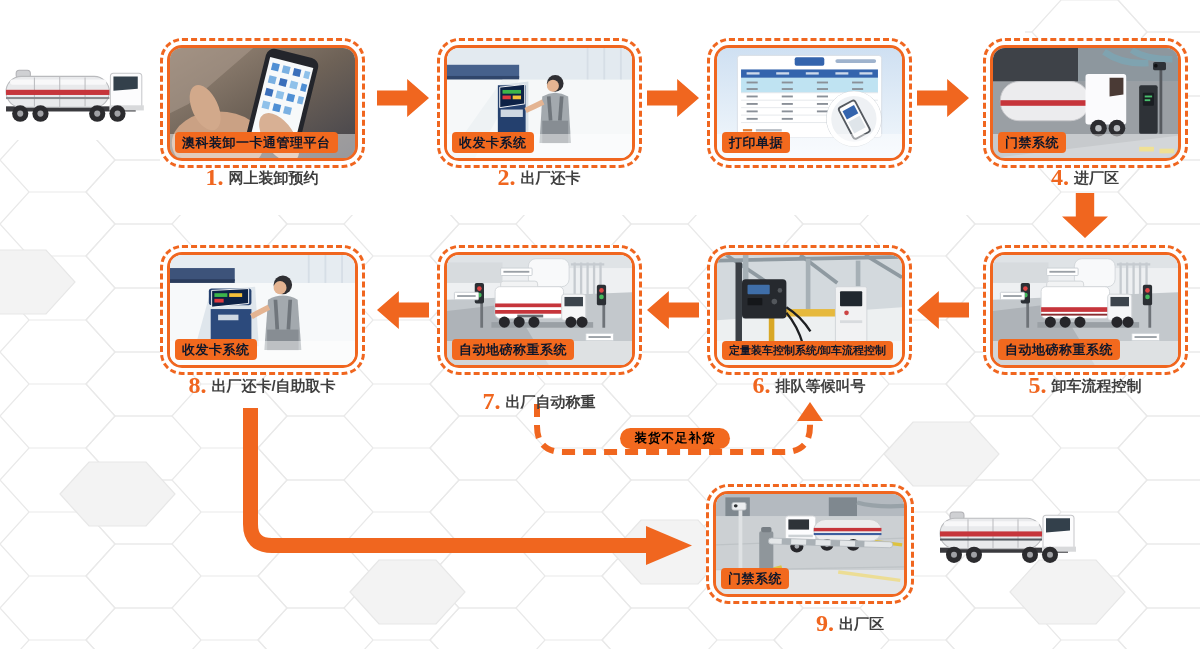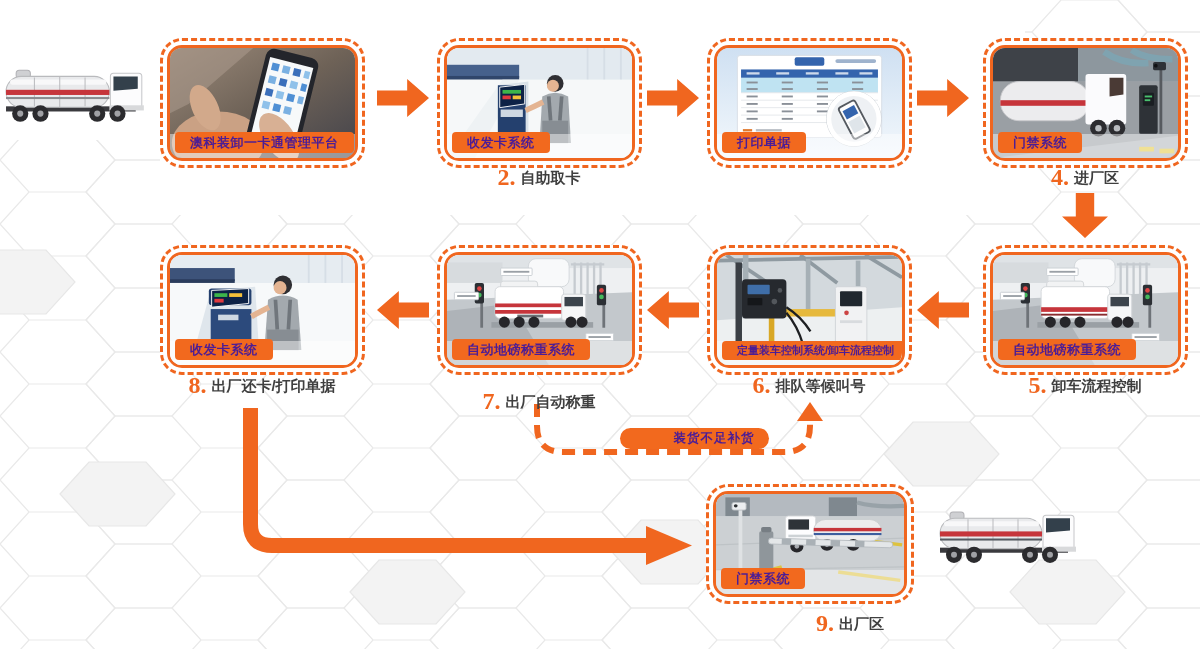--- a/index.html
+++ b/index.html
@@ -8,22 +8,22 @@
   svg{display:block;}
   .layer{position:absolute;left:0;top:0;width:1200px;height:649px;pointer-events:none;}
 
   
   .box{position:absolute;width:205px;height:130px;box-sizing:border-box;
        border:3px dashed #F0661F;border-radius:22px;padding:4px;background:#fff;z-index:2;}
   .photo{position:relative;width:100%;height:100%;box-sizing:border-box;
          border:3px solid #F0661F;border-radius:15px;overflow:hidden;background:#dfe3e8;}
   .photo > svg{position:absolute;left:0;top:0;width:100%;height:100%;}
   .strip{position:absolute;left:0;right:0;bottom:0;height:24px;background:rgba(255,255,255,.45);}
-  .badge{position:absolute;left:5px;bottom:5px;background:#F2691E;color:#4c1d95;font-weight:bold;
-         font-size:13px;line-height:1;padding:4px 15px;border-radius:4px;white-space:nowrap;
+  .badge{position:absolute;left:5px;bottom:5px;background:#F2691E;color:#0f172a;font-weight:bold;
+         font-size:13px;line-height:1;padding:4px 7px;border-radius:4px;white-space:nowrap;
          letter-spacing:.5px;}
   .badge-sm{font-size:11px;letter-spacing:0;}
   .b1{left:160px;top:38px}.b2{left:437px;top:38px}.b3{left:707px;top:38px}.b4{left:983px;top:38px}
   .b5{left:983px;top:245px}.b6{left:707px;top:245px}.b7{left:437px;top:245px}.b8{left:160px;top:245px}
   .b9{left:706px;top:484px;width:208px;height:120px}
 
   
   .caption{position:absolute;width:300px;text-align:center;white-space:nowrap;z-index:2;
            font-size:15px;font-weight:bold;color:#3f3f3f;}
   .caption .num{font-family:"Liberation Serif",serif;font-size:24px;color:#F0661F;
@@ -36,22 +36,22 @@
   .arr{position:absolute;background:#F0661F;z-index:2;}
   .arr-r{width:52px;height:38px;clip-path:polygon(0 30%,58% 30%,58% 0,100% 50%,58% 100%,58% 70%,0 70%);}
   .arr-l{width:52px;height:38px;clip-path:polygon(100% 30%,42% 30%,42% 0,0 50%,42% 100%,42% 70%,100% 70%);}
   .arr-d{width:46px;height:45px;clip-path:polygon(30% 0,70% 0,70% 52%,100% 52%,50% 100%,0 52%,30% 52%);}
   .a12{left:377px;top:79px}.a23{left:647px;top:79px}.a34{left:917px;top:79px}
   .a45{left:1062px;top:193px}
   .a56{left:917px;top:291px}.a67{left:647px;top:291px}.a78{left:377px;top:291px}
 
   
   .pill{position:absolute;left:620px;top:428px;width:110px;height:21px;z-index:3;
-        background:#F2691E;border-radius:11px;color:#4c1d95;font-size:12.5px;font-weight:bold;
-        text-align:center;line-height:21px;letter-spacing:1px;padding-left:39px;}
+        background:#F2691E;border-radius:11px;color:#000000;font-size:12.5px;font-weight:bold;
+        text-align:center;line-height:21px;letter-spacing:1px;}
 
   .truck{position:absolute;z-index:2;}
   .t-left{left:4px;top:64px;width:152px;height:64px;}
   .t-right{left:938px;top:506px;width:150px;height:63px;}
 </style>
 </head>
 <body>
 
 <div id="canvas">
 
@@ -185,20 +185,23 @@
               <rect x="113" y="61" width="8" height="8" fill="#4f8fd4"></rect>
               <rect x="125" y="61" width="8" height="8" fill="#7ab0e2"></rect>
           </g>
         </g>
         <ellipse cx="118" cy="96" rx="16" ry="30" fill="#d8b094" transform="rotate(-35 118 96)"></ellipse>
       </svg>
       <div class="strip"></div>
       <div class="badge">澳科装卸一卡通管理平台</div>
     </div>
   </div>
+  <div class="caption c1">
+    <span class="num">1.</span><span>网上装卸预约</span>
+  </div>
 
   <div class="arr arr-r a12"></div>
 
   <div class="box b2">
     <div class="photo">
       <svg viewBox="0 0 200 118" preserveAspectRatio="none">
         <rect width="200" height="118" fill="#eff3f6"></rect>
         <rect y="0" width="200" height="34" fill="#e3eaf0"></rect>
         <g stroke="#d6dee6" stroke-width="2">
             <line x1="152" y1="0" x2="152" y2="34"></line>
@@ -222,21 +225,21 @@
         <line x1="110" y1="52" x2="112" y2="78" stroke="#70767c" stroke-width="4"></line>
         <line x1="124" y1="52" x2="122" y2="78" stroke="#70767c" stroke-width="4"></line>
         <rect x="103" y="78" width="28" height="24" fill="#878d93"></rect>
         <path d="M104 58 Q92 64 85 67" stroke="#e4b492" stroke-width="6" fill="none"></path>
       </svg>
       <div class="strip"></div>
       <div class="badge">收发卡系统</div>
     </div>
   </div>
   <div class="caption c2">
-    <span class="num">2.</span><span>自助取卡</span>
+    <span class="num">2.</span><span>出厂还卡</span>
   </div>
 
   <div class="arr arr-r a23"></div>
 
   <div class="box b3">
     <div class="photo">
       <svg viewBox="0 0 200 118" preserveAspectRatio="none">
         <defs>
             <linearGradient id="q-bg" x1="0" y1="0" x2="0" y2="1">
           <stop offset="0" stop-color="#cfe0f2"></stop>
@@ -540,21 +543,21 @@
         <line x1="114" y1="48" x2="116" y2="80" stroke="#70767c" stroke-width="4"></line>
         <line x1="130" y1="48" x2="128" y2="80" stroke="#70767c" stroke-width="4"></line>
         <rect x="105" y="80" width="34" height="22" fill="#878d93"></rect>
         <path d="M107 56 Q95 62 88 66" stroke="#e4b492" stroke-width="6" fill="none"></path>
       </svg>
       <div class="strip"></div>
       <div class="badge">收发卡系统</div>
     </div>
   </div>
   <div class="caption c8">
-    <span class="num">8.</span><span>出厂还卡/打印单据</span>
+    <span class="num">8.</span><span>出厂还卡/自助取卡</span>
   </div>
 
   <div class="box b9">
     <div class="photo">
       <svg viewBox="0 0 200 118" preserveAspectRatio="none">
         <rect width="200" height="118" fill="#ccd0d3"></rect>
         <rect x="0" y="0" width="200" height="26" fill="#b4bac0"></rect>
         <g fill="#7f888f">
             <rect x="10" y="4" width="26" height="22"></rect>
             <rect x="120" y="4" width="30" height="22"></rect>

